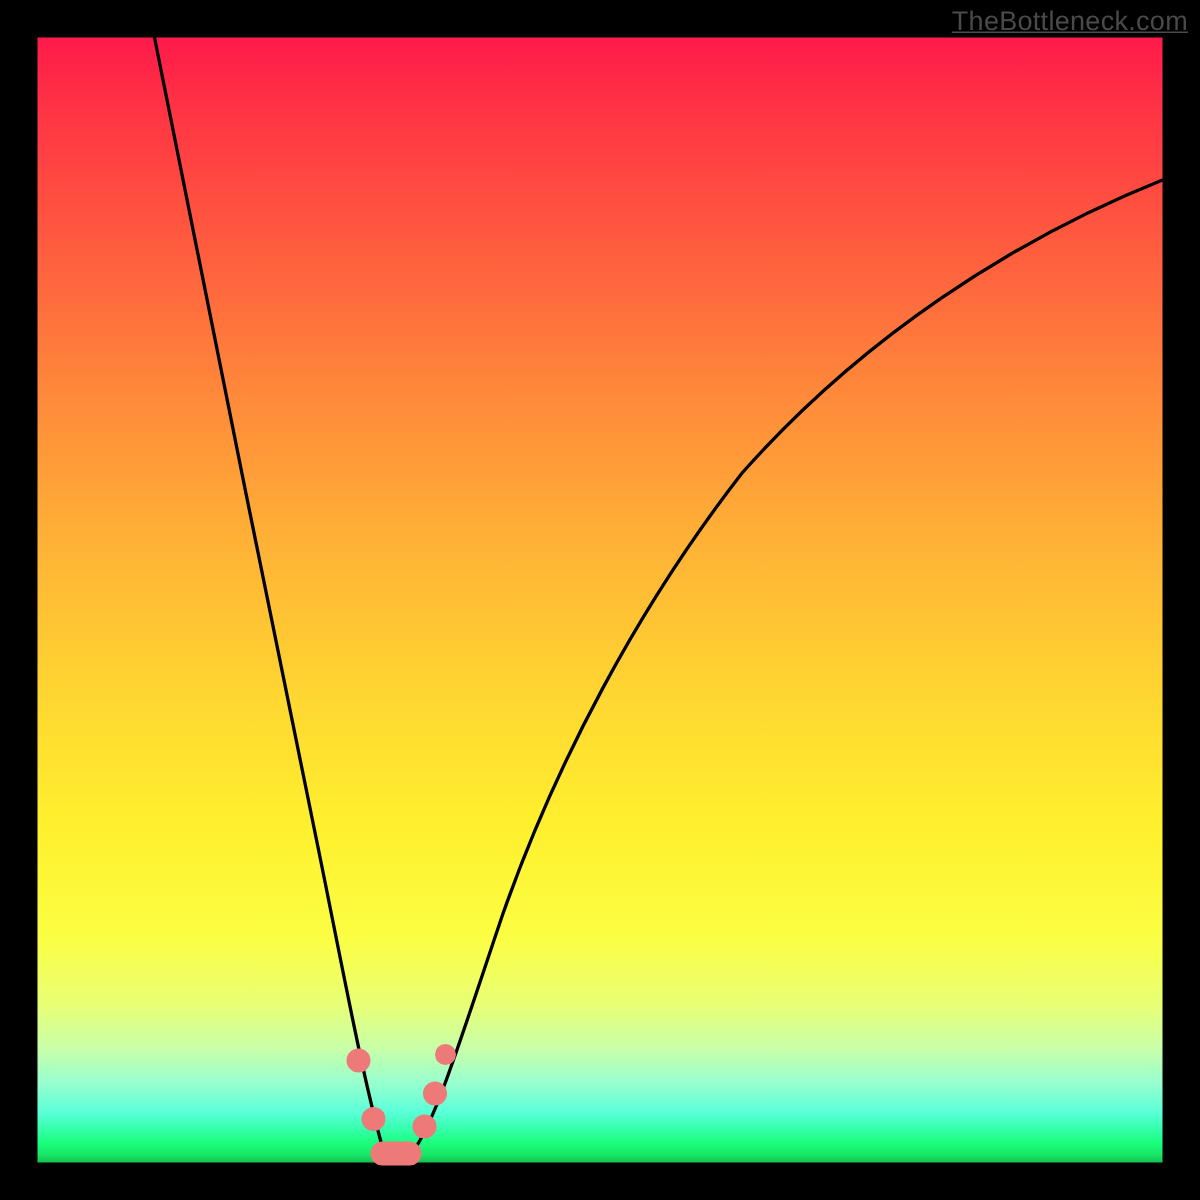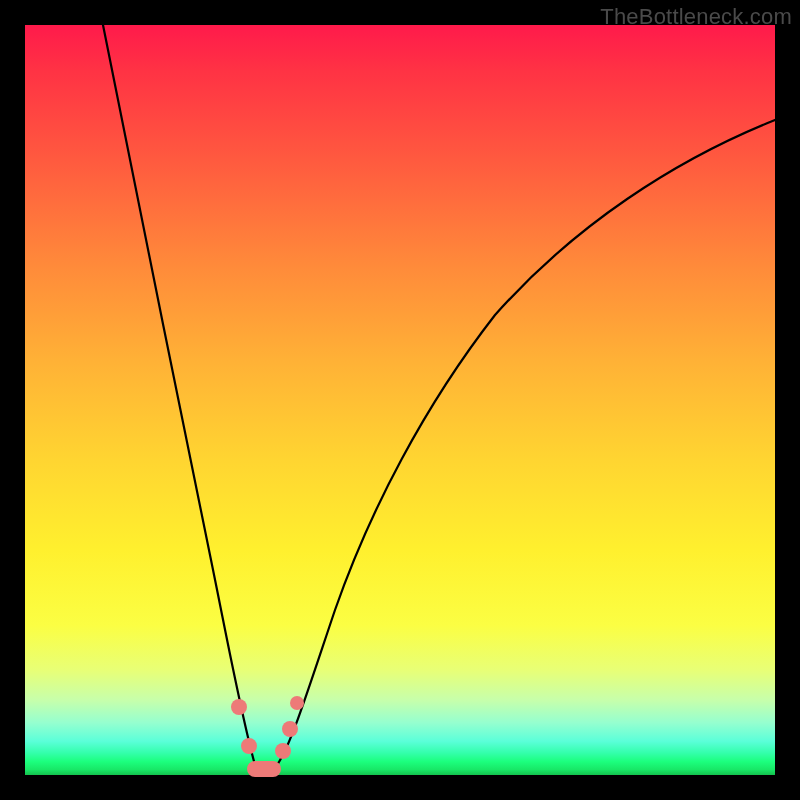--- a/index.html
+++ b/index.html
@@ -35,24 +35,25 @@
       #1cff7e 98.2%,
       #18e766 99.3%,
       #14c24e 100%
     );
   }
   .watermark {
     position: absolute;
     top: 4px;
     right: 8px;
     color: #4a4a4a;
-    font-size: 22px;
+    font-size: 18px;
     font-weight: 500;
     letter-spacing: 0.2px;
     user-select: none;
+    text-decoration: underline;
   }
   svg.curve {
     position: absolute;
     left: 0;
     top: 0;
     width: 750px;
     height: 750px;
     overflow: visible;
   }
   .curve-path {

